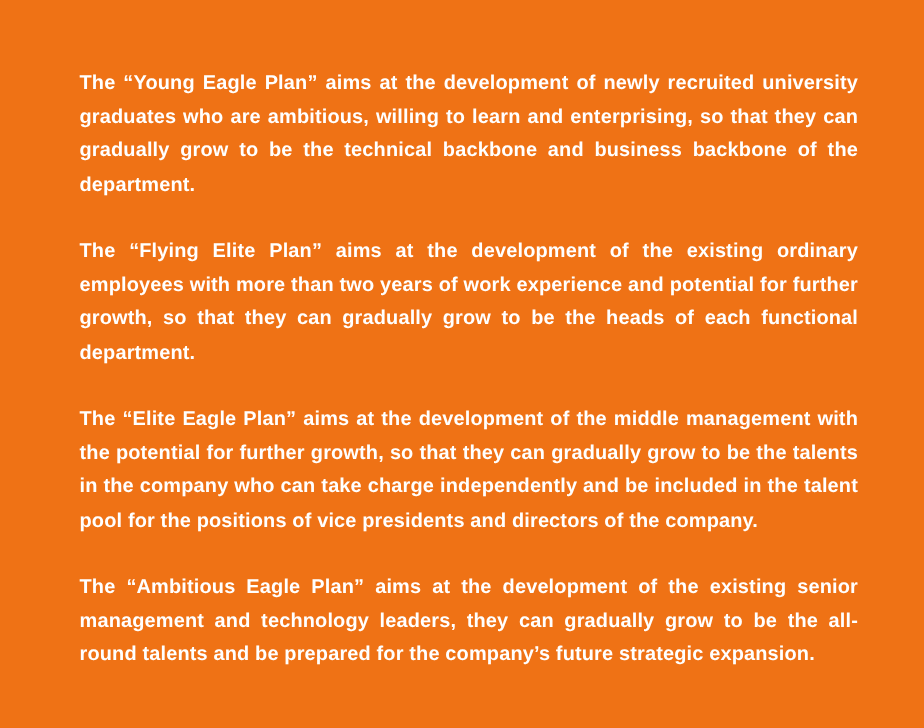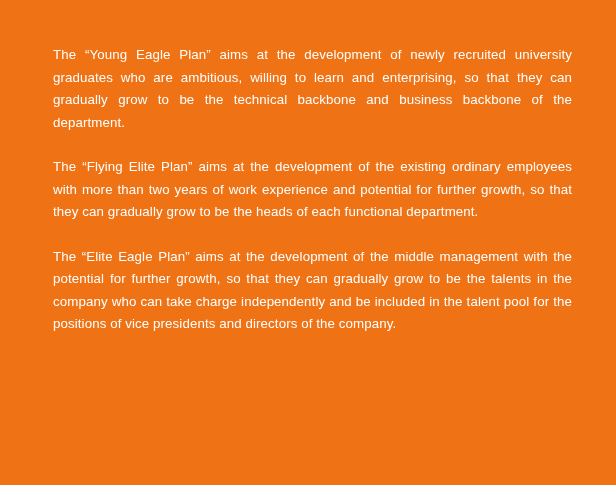--- a/index.html
+++ b/index.html
@@ -18,20 +18,21 @@
     width: 616px;
     height: 485px;
     background: #ef7215;
     box-sizing: border-box;
   }
   .content {
     position: absolute;
     left: 53px;
     top: 44px;
     width: 519px;
+    font-weight: bold;
   }
   .para {
     color: #ffffff;
     font-size: 13.3px;
     line-height: 22.5px;
     text-align: justify;
     text-justify: inter-word;
     margin: 0 0 22px 0;
     letter-spacing: 0.1px;
   }
@@ -40,14 +41,15 @@
   }
 </style>
 </head>
 <body>
 
 <div class="page">
   <div class="content">
     <p class="para">The “Young Eagle Plan” aims at the development of newly recruited university graduates who are ambitious, willing to learn and enterprising, so that they can gradually grow to be the technical backbone and business backbone of the department.</p>
     <p class="para">The “Flying Elite Plan” aims at the development of the existing ordinary employees with more than two years of work experience and potential for further growth, so that they can gradually grow to be the heads of each functional department.</p>
     <p class="para">The “Elite Eagle Plan” aims at the development of the middle management with the potential for further growth, so that they can gradually grow to be the talents in the company who can take charge independently and be included in the talent pool for the positions of vice presidents and directors of the company.</p>
+    <p class="para">The “Ambitious Eagle Plan” aims at the development of the existing senior management and technology leaders, they can gradually grow to be the all-round talents and be prepared for the company’s future strategic expansion.</p>
   </div>
 </div>
 
 </body></html>

